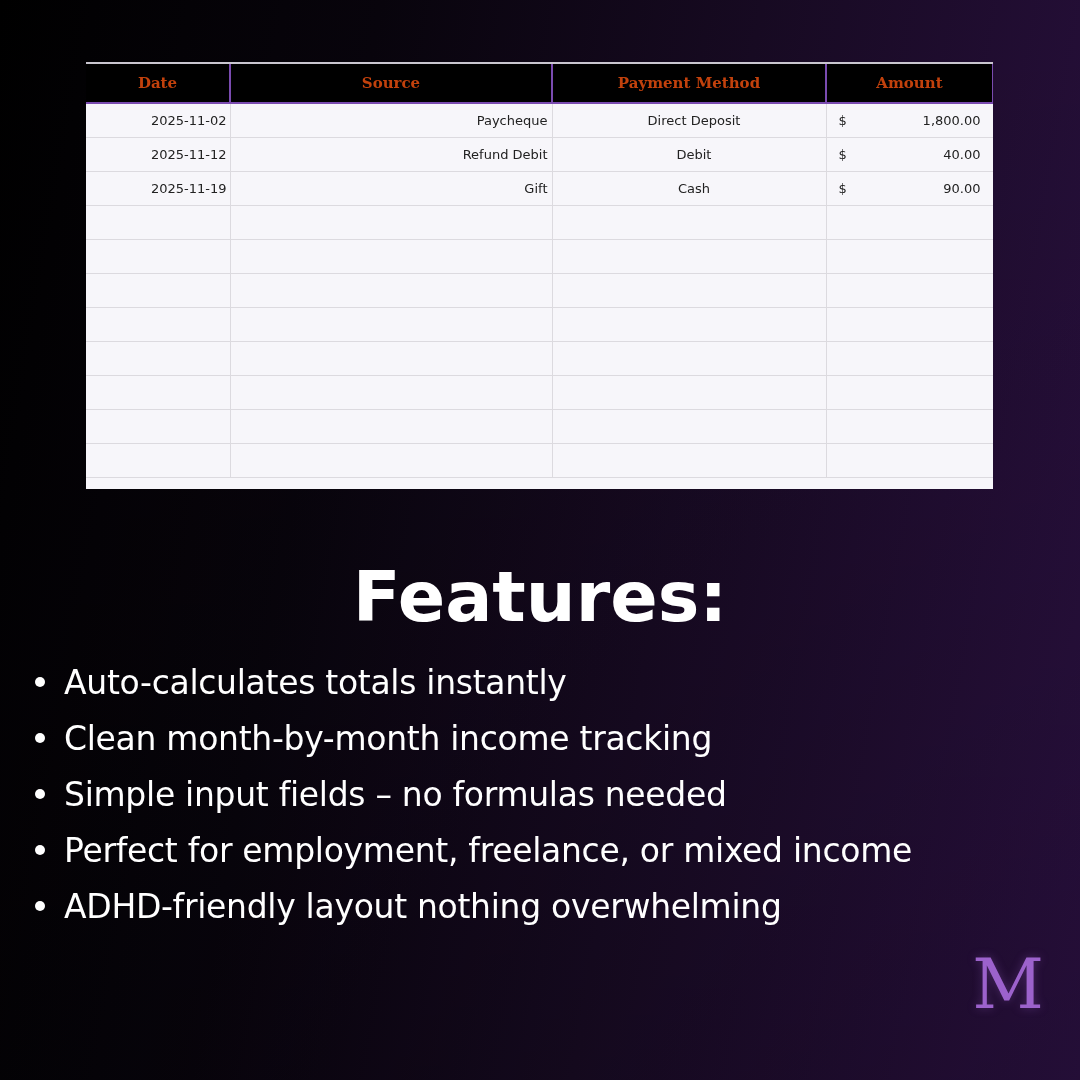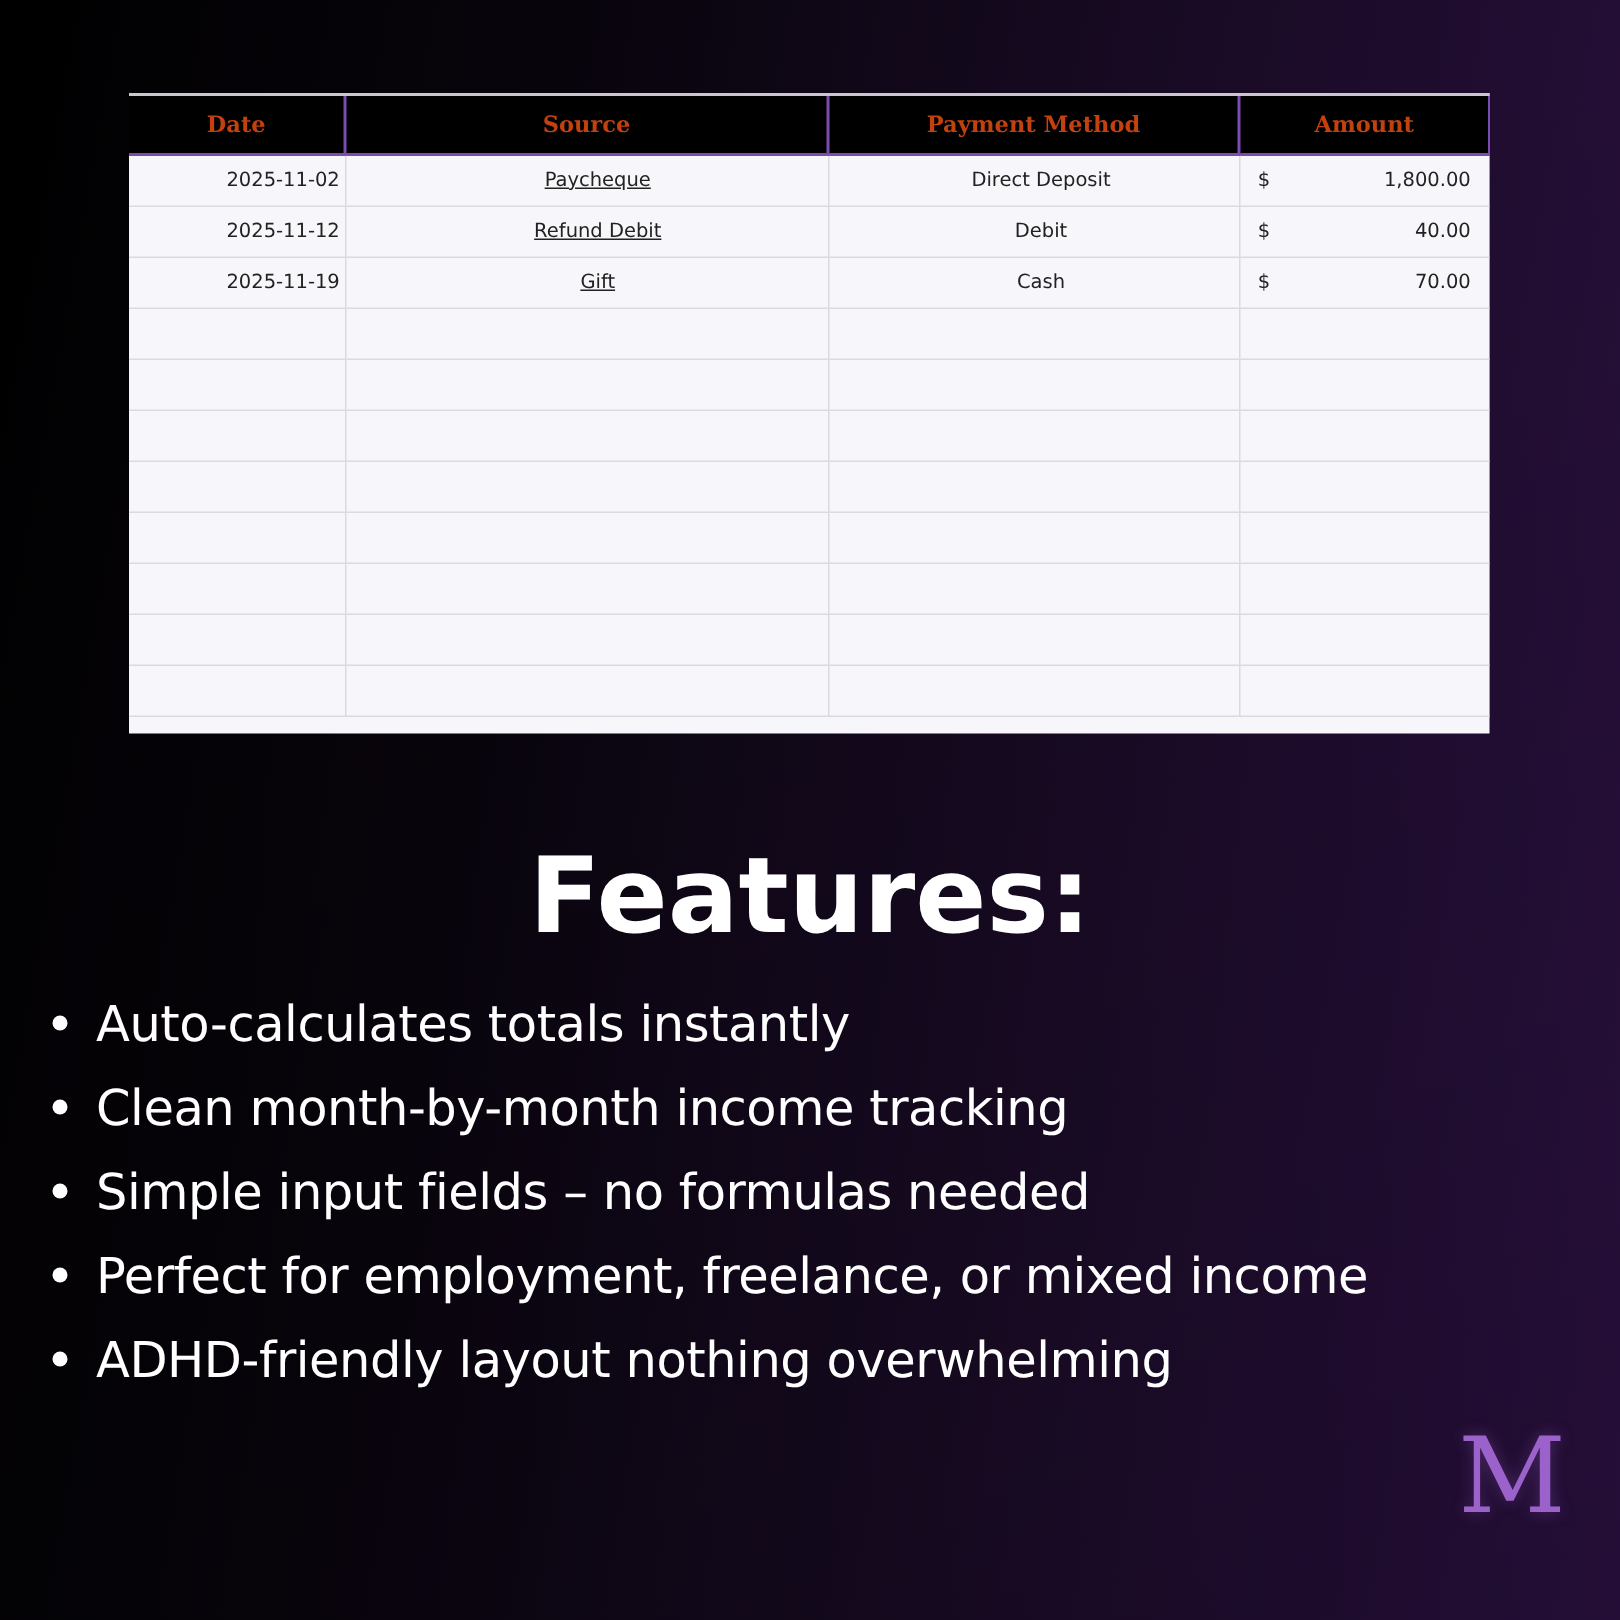--- a/index.html
+++ b/index.html
@@ -64,21 +64,21 @@
     font-size: 13px;
     color: #222222;
     border-right: 1px solid #dcdadf;
     border-bottom: 1px solid #dcdadf;
     white-space: nowrap;
     overflow: hidden;
     box-sizing: border-box;
     position: relative;
   }
   .sheet-table td.date { text-align: right; padding-right: 3px; }
-  .sheet-table td.source { text-align: center; padding-left: 19px; text-decoration: underline; }
+  .sheet-table td.source { text-align: right; padding-left: 19px; }
   .sheet-table td.method { text-align: center; padding-left: 14px; }
   .amount-wrap {
     display: flex;
     justify-content: space-between;
     padding: 0 8px 0 8px;
   }
   .selected-cell {
     outline: 2px solid #4f8a67;
     outline-offset: -2px;
   }
@@ -205,21 +205,21 @@
           </div>
         </td>
       </tr>
       <tr>
         <td class="date">2025-11-19</td>
         <td class="source">Gift</td>
         <td class="method">Cash</td>
         <td>
           <div class="amount-wrap">
             <span>$</span>
-            <span>70.00</span>
+            <span>90.00</span>
           </div>
         </td>
       </tr>
       <tr>
           <td></td>
           <td></td>
           <td></td>
           <td></td>
         </tr>
       <tr>

